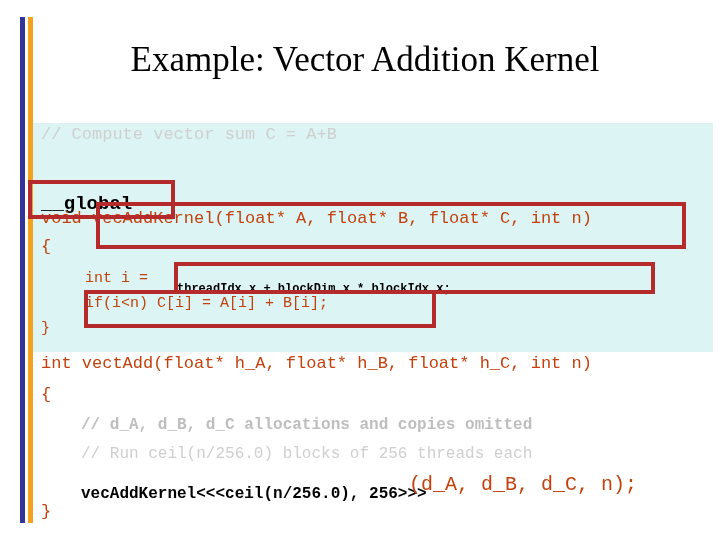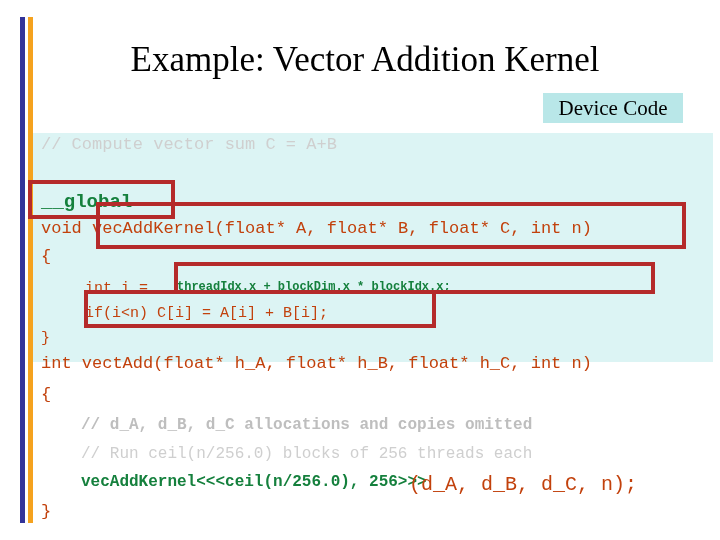--- a/index.html
+++ b/index.html
@@ -52,37 +52,37 @@
     font-size: 21px;
     color: #000000;
     text-align: center;
     line-height: 31px;
   }
 
   
   #device-block {
     position: absolute;
     left: 33px;
-    top: 133px;
+    top: 123px;
     width: 680px;
     height: 229px;
     background: #DCF4F4;
   }
 
   
   .code-line {
     position: absolute;
     font-family: "Liberation Mono", "DejaVu Sans Mono", monospace;
     font-size: 17px;
     letter-spacing: 0px;
     white-space: pre;
   }
   .cmt   { color: #CFCFCF; font-weight: normal; }
   .cmt-d { color: #BEBEBE; font-weight: bold; }
-  .blu   { color: #15803d; font-weight: bold; }
+  .blu   { color: #000000; font-weight: bold; margin-top: 12px; }
   .blk   { color: #c2410c; font-weight: normal; }
 
   
   .redbox {
     position: absolute;
     border: 4px solid #B52A2A;
     box-sizing: border-box;
     background: transparent;
   }
 
@@ -124,21 +124,20 @@
     <div class="code-line blk" style="left:52px; top:172px; font-size:15px;">if(i&lt;n) C[i] = A[i] + B[i];</div>
 
     <div class="code-line blk" style="left:8px;  top:197px; font-size:15px;">}</div>
   </div>
 
   <div class="redbox" style="left:28px; top:180px; width:147px;  height:39px;"></div>
   <div class="redbox" style="left:96px; top:202px; width:590px;  height:47px;"></div>
   <div class="redbox" style="left:174px;top:262px; width:481px;  height:32px;"></div>
   <div class="redbox" style="left:84px; top:290px; width:352px;  height:38px;"></div>
 
-  <div id="device-code">Device Code</div>
 
   <div id="host-block">
 
     <div class="code-line blk" style="left:8px;  top:2px;">int vectAdd(float* h_A, float* h_B, float* h_C, int n)</div>
 
     <div class="code-line blk" style="left:8px;  top:33px;">{</div>
 
     <div class="code-line cmt-d" style="left:48px; top:64px; font-size:16px;">// d_A, d_B, d_C allocations and copies omitted</div>
 
     <div class="code-line cmt" style="left:48px; top:93px; font-size:16px;">// Run ceil(n/256.0) blocks of 256 threads each</div>

